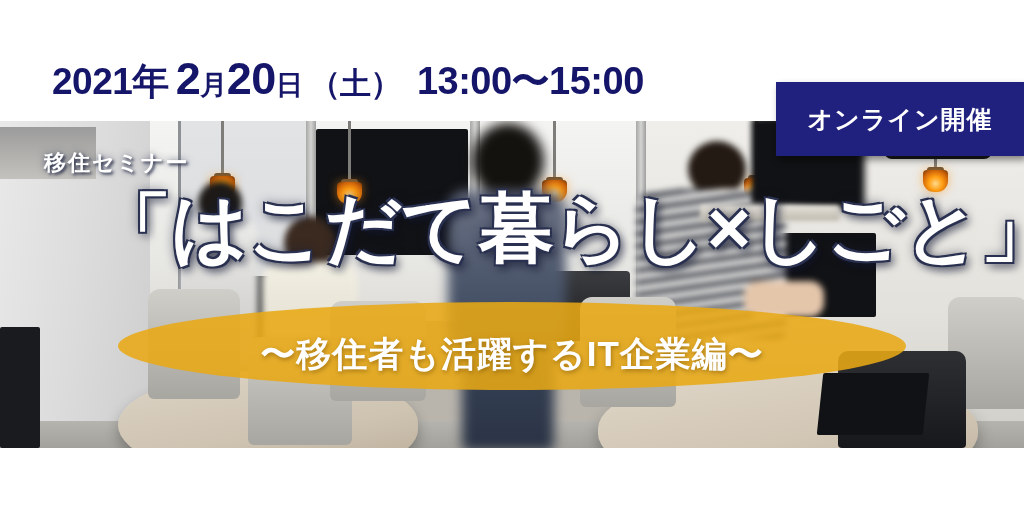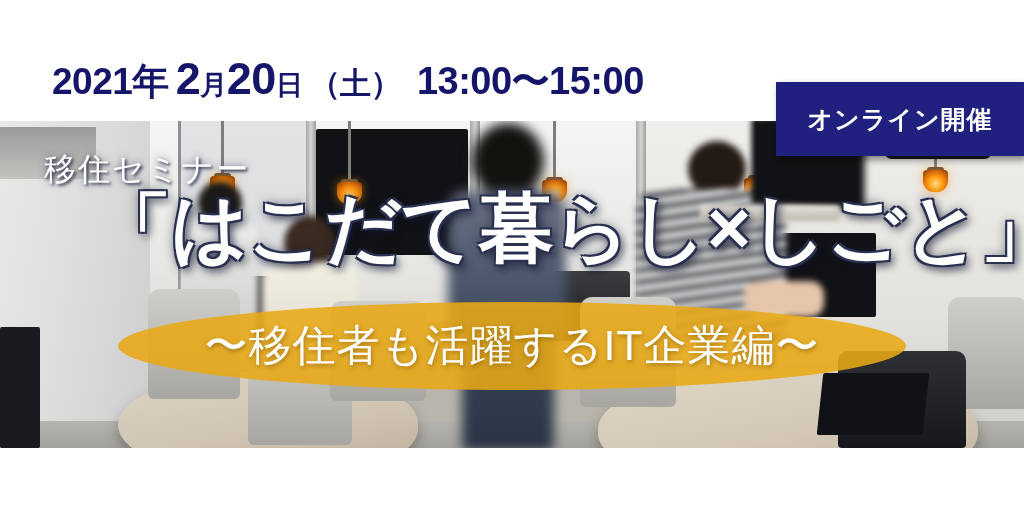--- a/index.html
+++ b/index.html
@@ -142,22 +142,22 @@
     background-image: repeating-linear-gradient(
       172deg,
       #f2f1ee 0px, #f2f1ee 6px,
       #4a4d55 6px, #4a4d55 12px);
   }
 
   
   .seminar-label {
     position:absolute;
     left:44px; top:148px;
-    font-size:32px;
-    font-weight:normal;
+    font-size:22px;
+    font-weight:bold;
     color:#ffffff;
     letter-spacing:2px;
     white-space:nowrap;
     text-shadow:
       2px 2px 3px rgba(40,45,70,0.85),
       0 0 7px rgba(60,65,95,0.7);
   }
 
   .main-title {
     position:absolute;
@@ -180,24 +180,24 @@
   
   .ellipse {
     position:absolute;
     left:118px; top:302px;
     width:788px; height:88px;
     border-radius:50%;
     background: rgba(232,168,20,0.88);
   }
   .ellipse-text {
     position:absolute;
-    left:0; top:0; width:788px; height:88px;
+    left:0; top:8px; width:788px; height:88px;
     display:flex; align-items:center; justify-content:center;
-    font-size:43px;
-    font-weight:normal;
+    font-size:35px;
+    font-weight:bold;
     color:#ffffff;
     letter-spacing:1px;
     white-space:nowrap;
     text-shadow: 1px 2px 4px rgba(120,80,5,0.55);
   }
 
   
   .badge {
     position:absolute;
     left:776px; top:82px;

